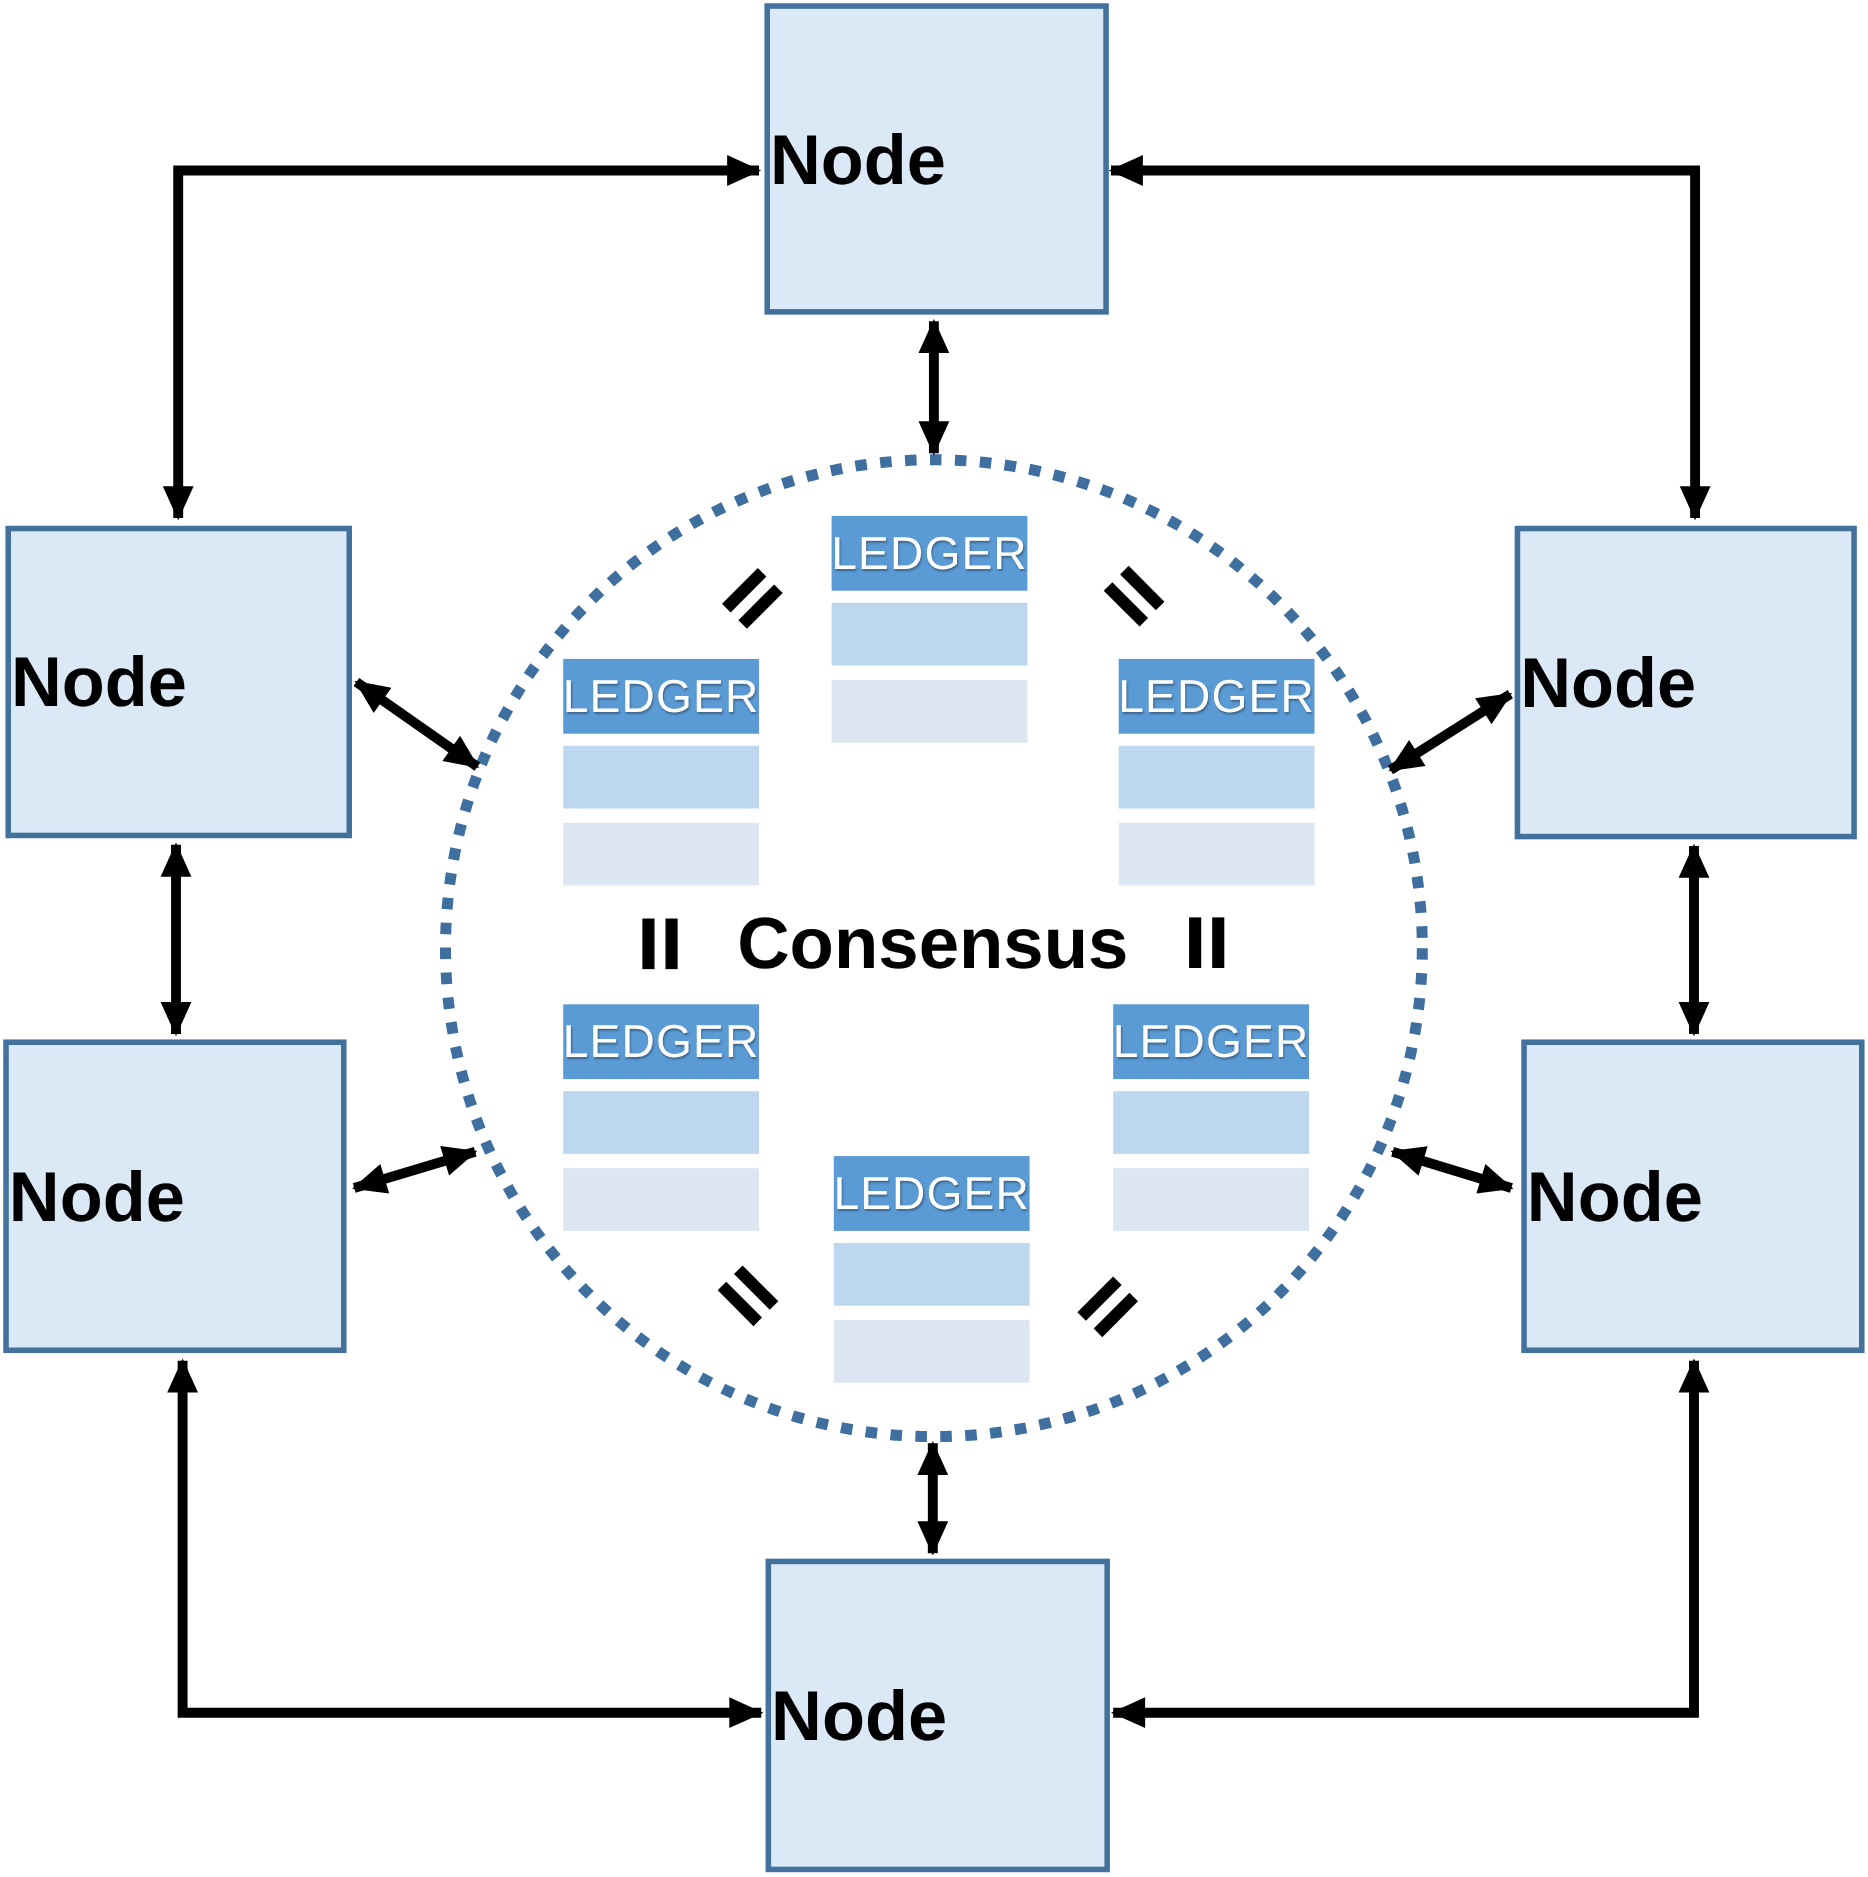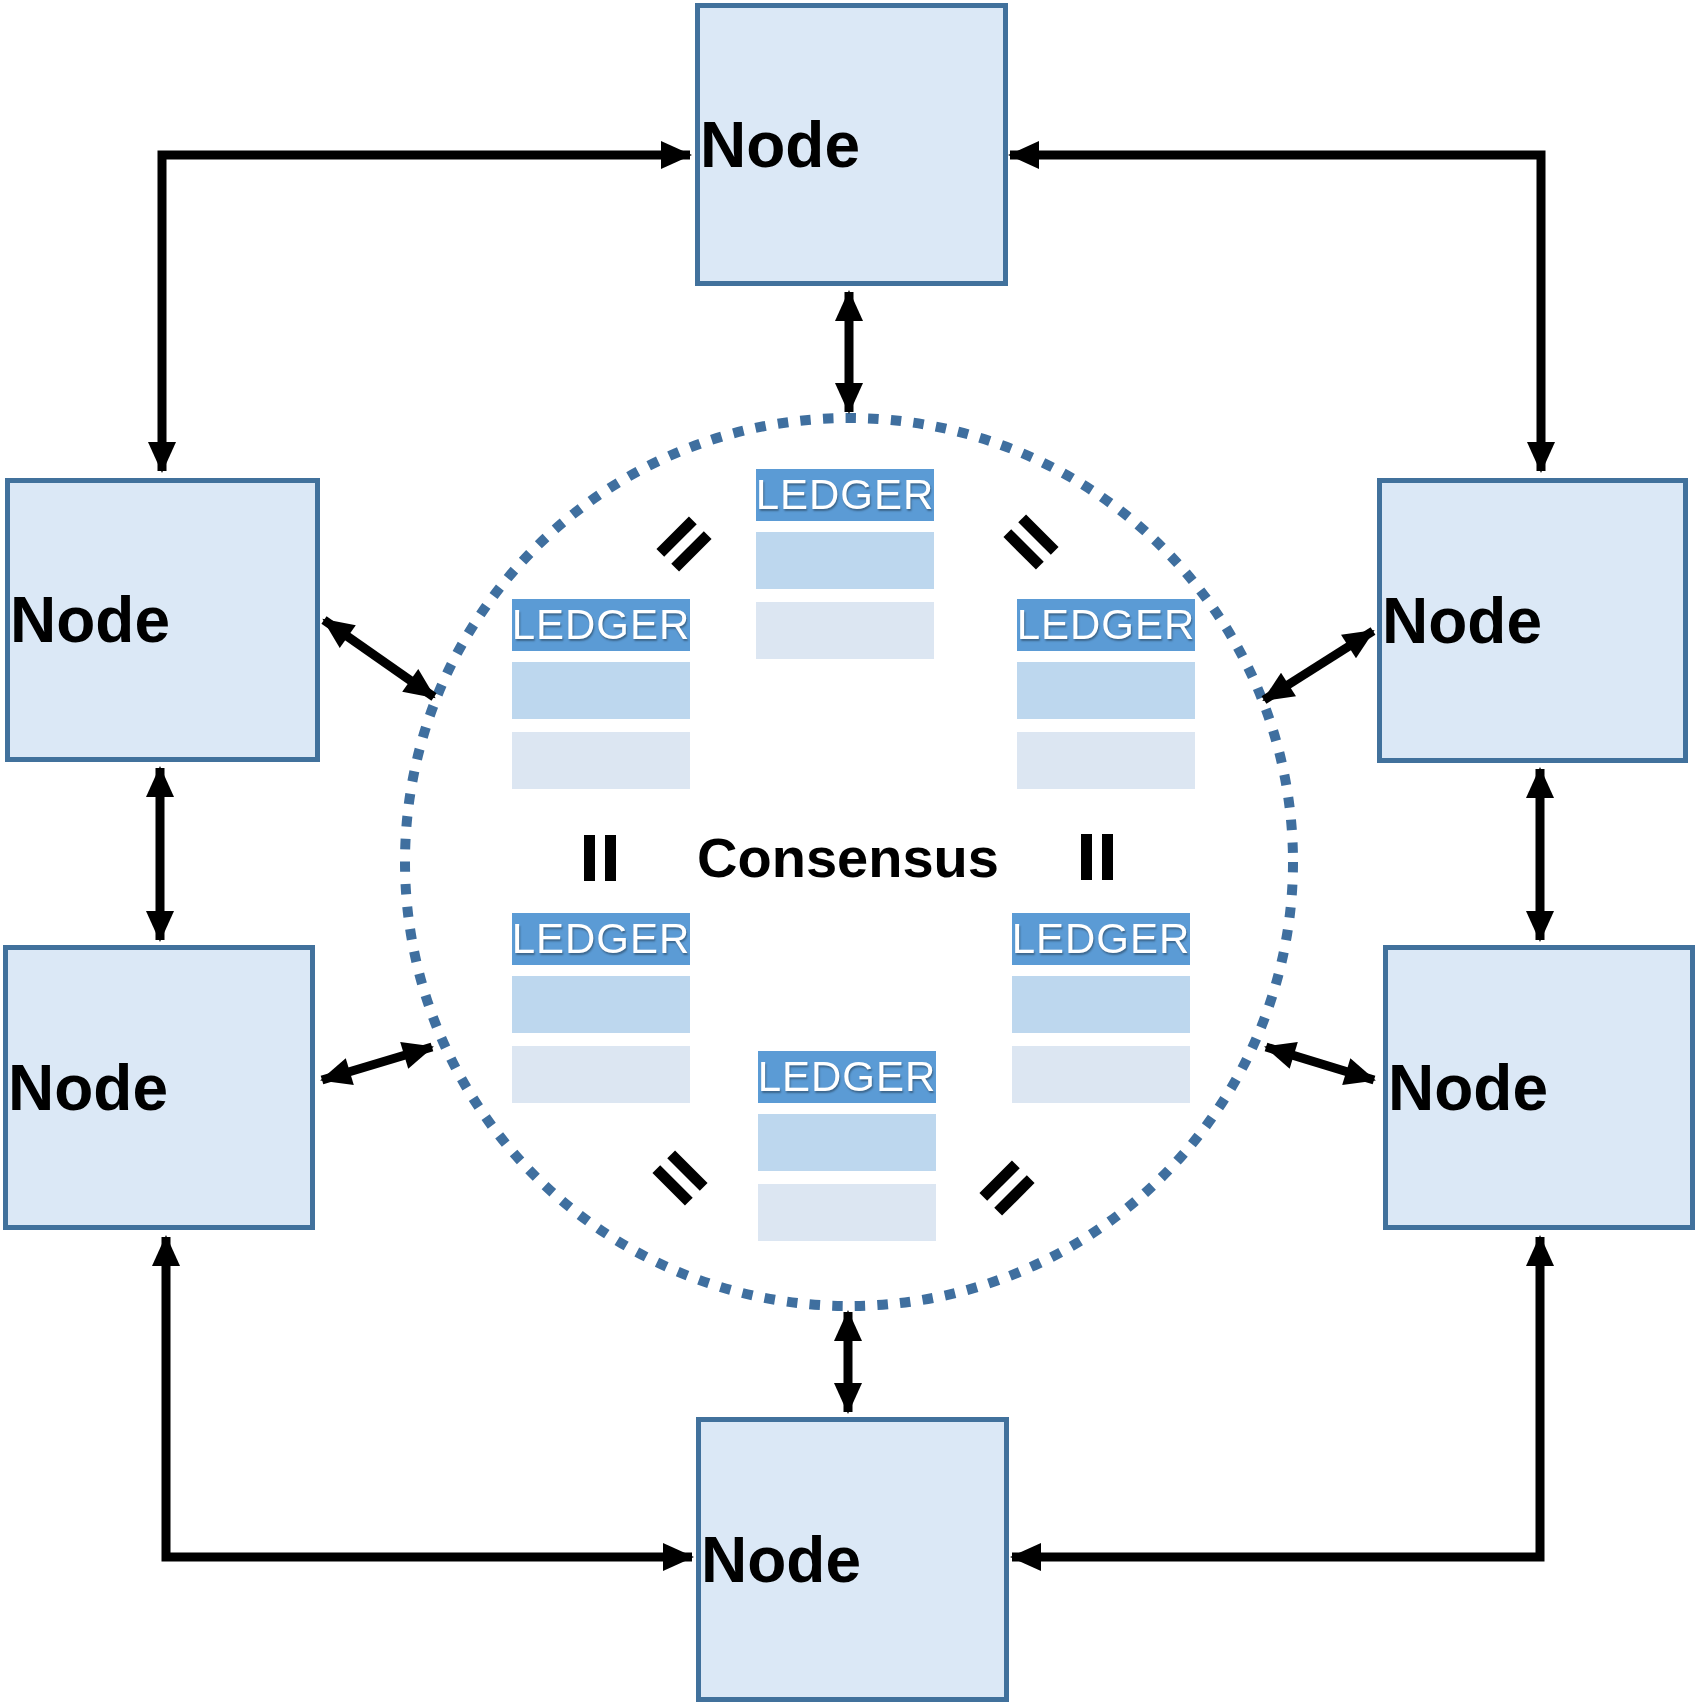--- a/index.html
+++ b/index.html
@@ -24,39 +24,39 @@
   }
   .n-top        {left:695px; top:3px;    width:313px;height:283px;}
   .n-left-upper {left:5px;   top:478px;  width:315px;height:284px;}
   .n-right-upper{left:1377px;top:478px;  width:311px;height:285px;}
   .n-left-lower {left:3px;   top:945px;  width:312px;height:285px;}
   .n-right-lower{left:1383px;top:945px;  width:312px;height:285px;}
   .n-bottom     {left:696px; top:1417px; width:313px;height:285px;}
 
   .ledger{position:absolute;z-index:2;width:178px;}
   .ledger .ledger-header{
-    box-sizing:border-box;height:52px;background:var(--ledger-header,#5b9bd5);
+    box-sizing:border-box;height:68px;background:var(--ledger-header,#5b9bd5);
     color:var(--ledger-text,#fff);font-size:42px;letter-spacing:1px;
     display:flex;align-items:center;justify-content:center;
     text-shadow:1px 2px 2px rgba(0,0,0,0.35);
   }
   .ledger .ledger-row{height:57px;}
   .ledger .row1{margin-top:11px;background:var(--ledger-row-medium,#bdd7ee);}
   .ledger .row2{margin-top:13px;background:var(--ledger-row-light,#dce6f2);}
   .lg-tc{left:756px; top:469px;}
   .lg-ul{left:512px; top:599px;}
   .lg-ur{left:1017px;top:599px;}
   .lg-ll{left:512px; top:913px;}
   .lg-lr{left:1012px;top:913px;}
   .lg-bc{left:758px; top:1051px;}
 
   #consensus-label{
     position:absolute;z-index:2;left:848px;top:857px;
     transform:translate(-50%,-50%);
-    font-size:56px;font-weight:bold;color:var(--label-text,#000);
+    font-size:66px;font-weight:bold;color:var(--label-text,#000);
     white-space:nowrap;
   }
 
   .eq{
     position:absolute;z-index:2;width:46px;height:32px;
     display:flex;flex-direction:column;justify-content:space-between;
   }
   .eq .bar{height:11px;background:var(--arrow,#000);}
   .eq-ul{left:684px; top:544px; transform:translate(-50%,-50%) rotate(-45deg);}
   .eq-ur{left:1031px;top:542px; transform:translate(-50%,-50%) rotate(45deg);}

